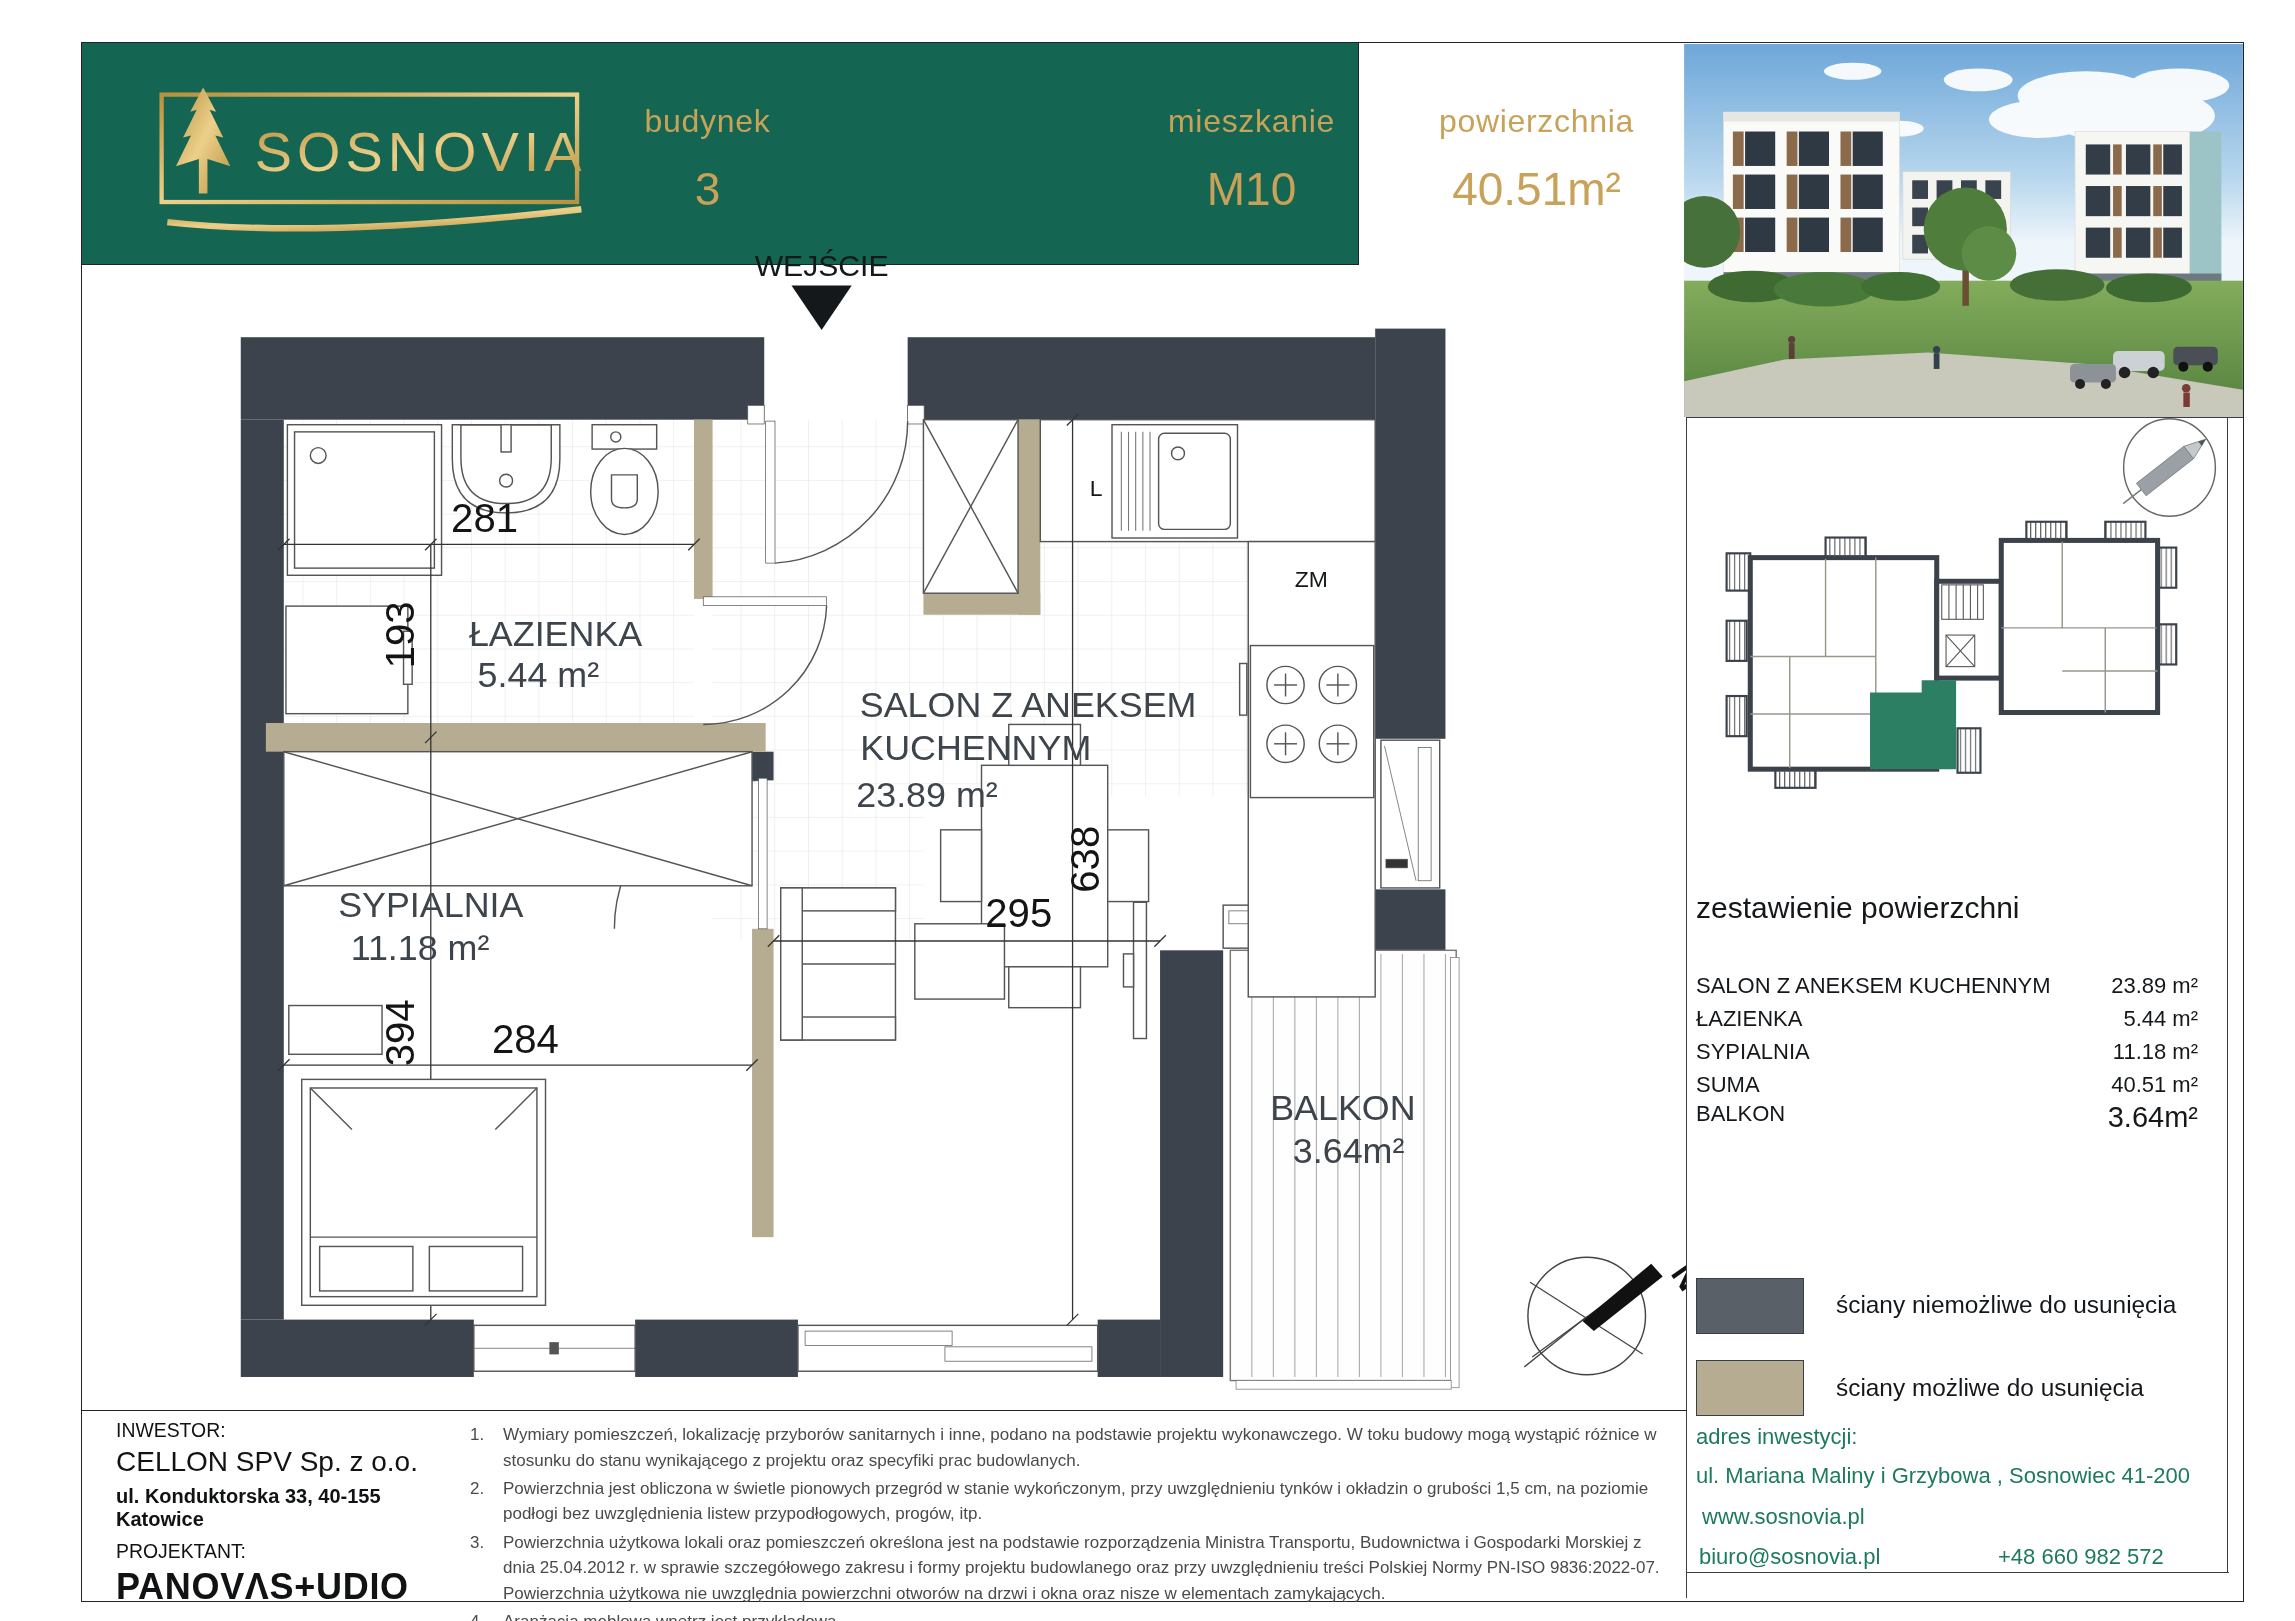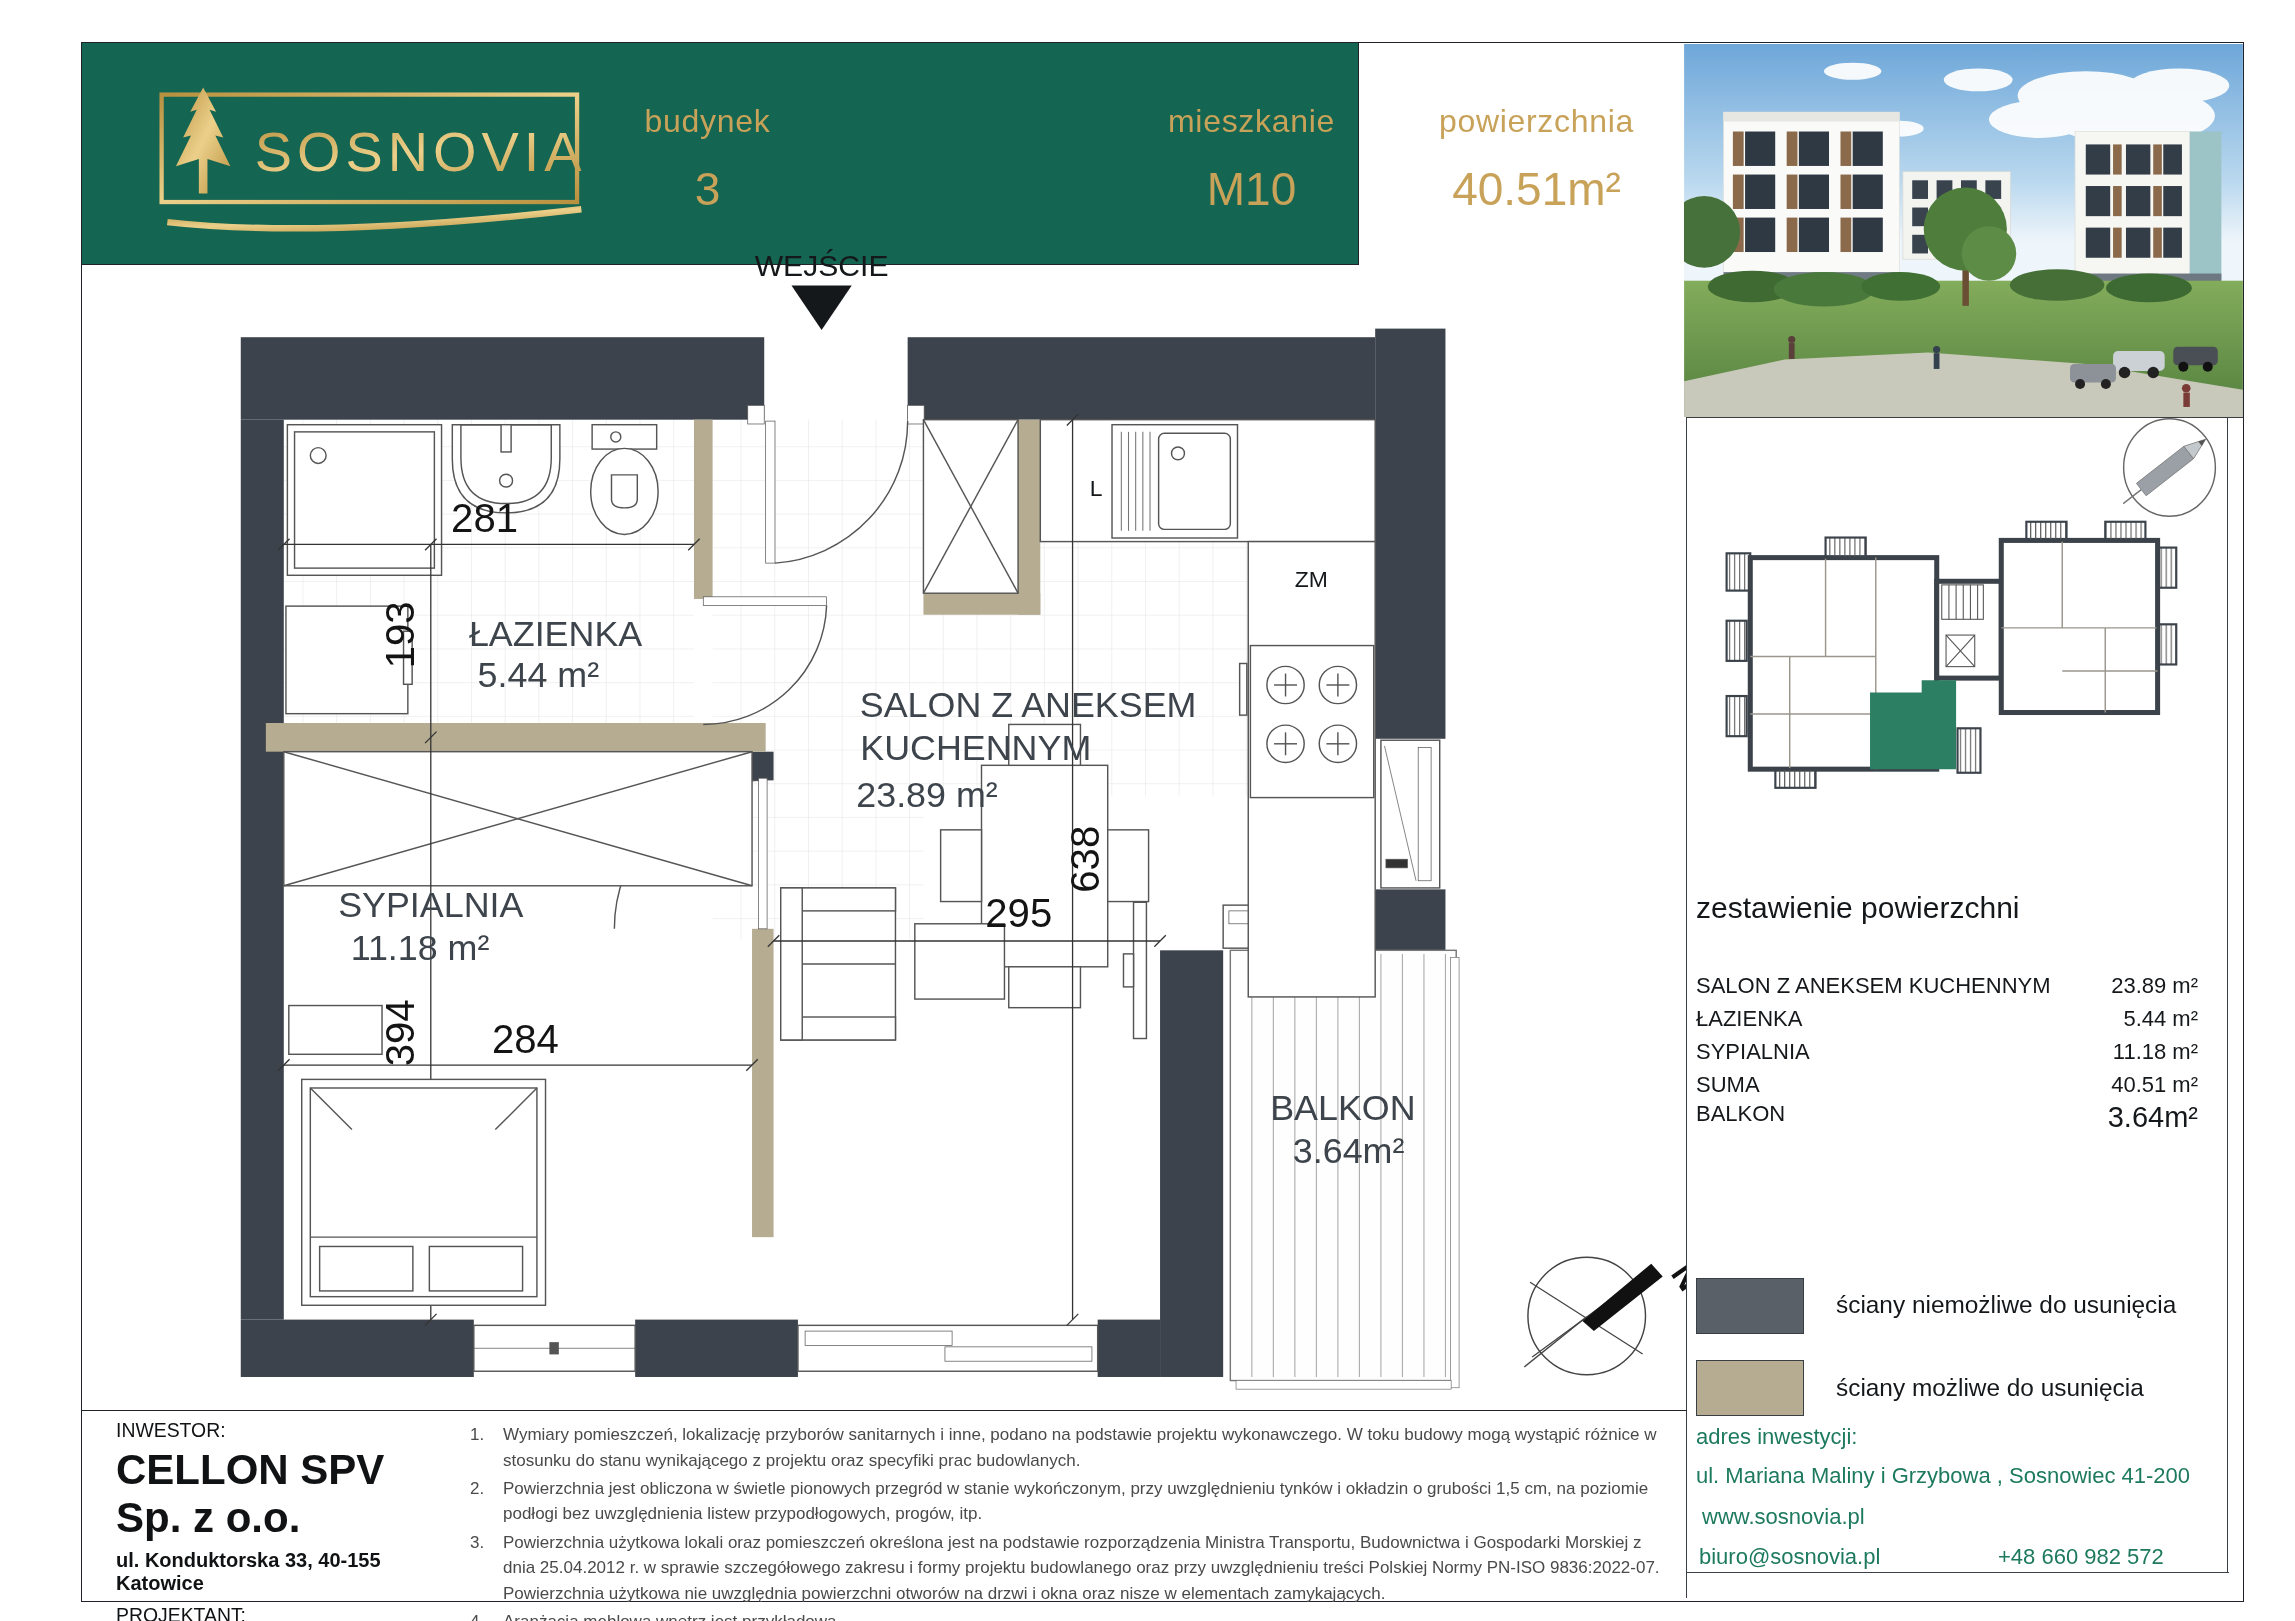--- a/index.html
+++ b/index.html
@@ -24,21 +24,21 @@
   .sum-row .v{white-space:nowrap;}
   .balk-row{left:1696px;width:502px;display:flex;justify-content:space-between;color:#15181b;}
   .balk-row .n{font-size:22px;} .balk-row .v{font-size:29px;}
   .swatch{width:108px;height:56px;border:1.4px solid #3a3f45;box-sizing:border-box;}
   .leg-lab{font-size:24.4px;color:#15181b;}
   .addr{color:#1d7a5e;font-size:22px;}
   
   .f-topline{left:82px;top:1410px;width:1605px;height:1.4px;background:#20242a;}
   .inv{left:116px;top:1419px;width:337px;color:#101214;}
   .inv .s{font-size:19.4px;font-weight:normal;}
-  .inv .big{font-size:42px;font-weight:bold;margin:4.3px 0 7.2px;}
+  .inv .big{font-size:28px;font-weight:normal;margin:4.3px 0 7.2px;}
   .inv .mid{font-size:20px;font-weight:bold;margin-bottom:8.6px;}
   .inv .logo{font-size:36px;font-weight:900;letter-spacing:0.7px;margin:2.9px 0 1.4px;}
   .notes{left:470px;top:1422px;width:1205px;color:#4a4a4a;font-size:17px;line-height:1.5;}
   .note{display:flex;margin-bottom:2.9px;}
   .note .num{width:33px;flex:0 0 33px;}
   text{font-family:"Liberation Sans",sans-serif;}
   .roomlab{fill:#3d444b;}
   .dimtxt{fill:#141414;}
 </style>
 </head>

